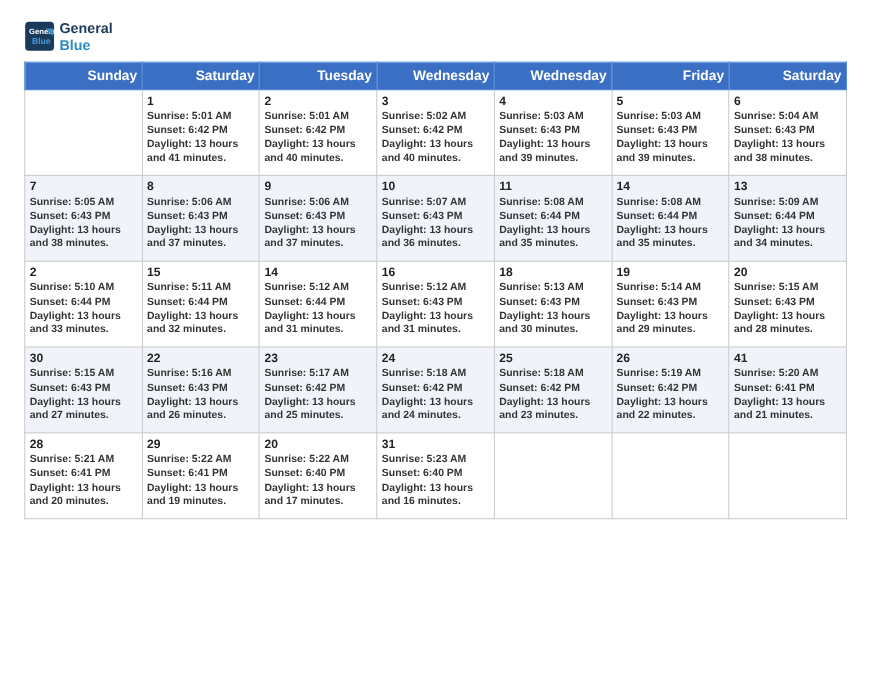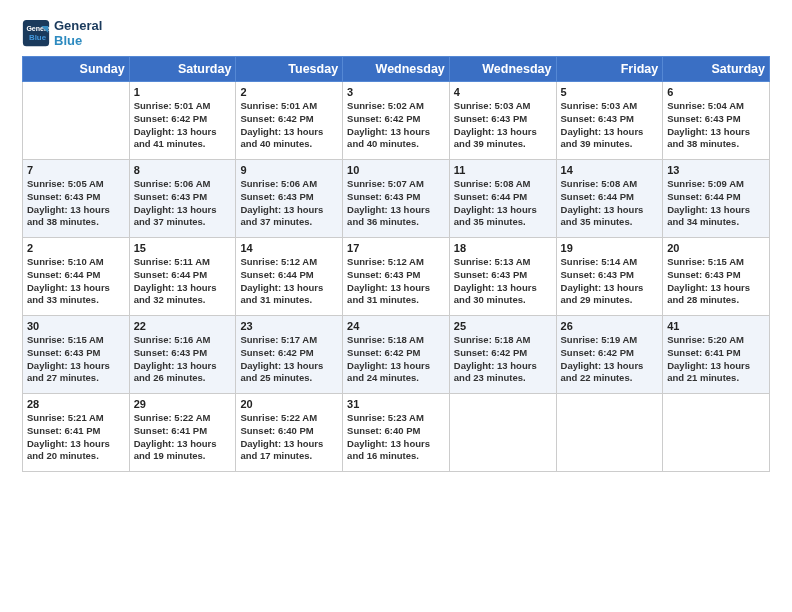--- a/index.html
+++ b/index.html
@@ -184,21 +184,21 @@
           </td>
           <td>
             <span class="day-num">15</span>
             <div class="cell-info">Sunrise: 5:11 AM<br>Sunset: 6:44 PM<br>Daylight: 13 hours<br>and 32 minutes.</div>
           </td>
           <td>
             <span class="day-num">14</span>
             <div class="cell-info">Sunrise: 5:12 AM<br>Sunset: 6:44 PM<br>Daylight: 13 hours<br>and 31 minutes.</div>
           </td>
           <td>
-            <span class="day-num">17</span>
+            <span class="day-num">16</span>
             <div class="cell-info">Sunrise: 5:12 AM<br>Sunset: 6:43 PM<br>Daylight: 13 hours<br>and 31 minutes.</div>
           </td>
           <td>
             <span class="day-num">18</span>
             <div class="cell-info">Sunrise: 5:13 AM<br>Sunset: 6:43 PM<br>Daylight: 13 hours<br>and 30 minutes.</div>
           </td>
           <td>
             <span class="day-num">19</span>
             <div class="cell-info">Sunrise: 5:14 AM<br>Sunset: 6:43 PM<br>Daylight: 13 hours<br>and 29 minutes.</div>
           </td>

